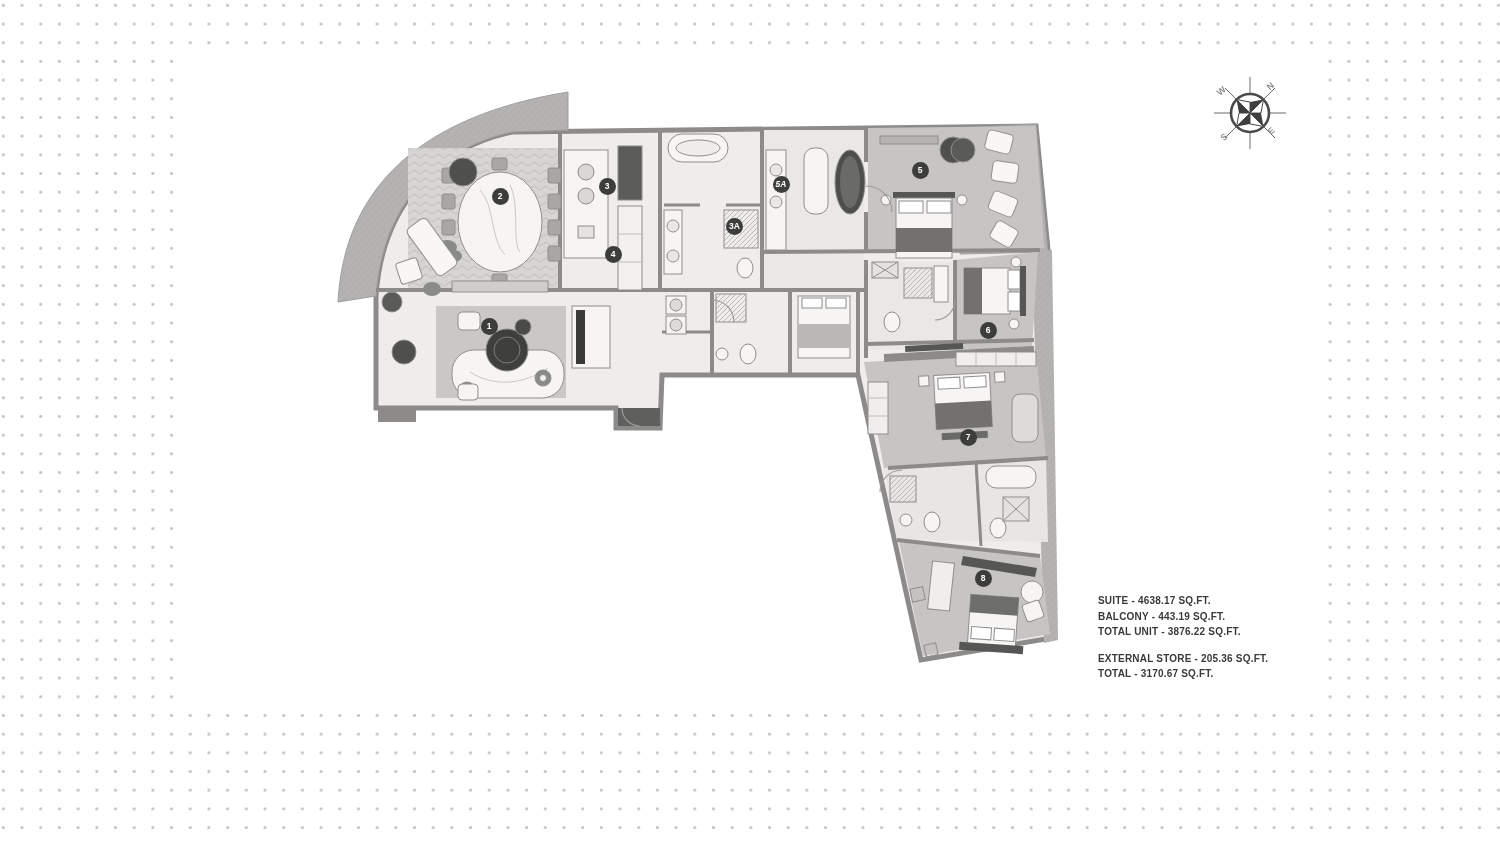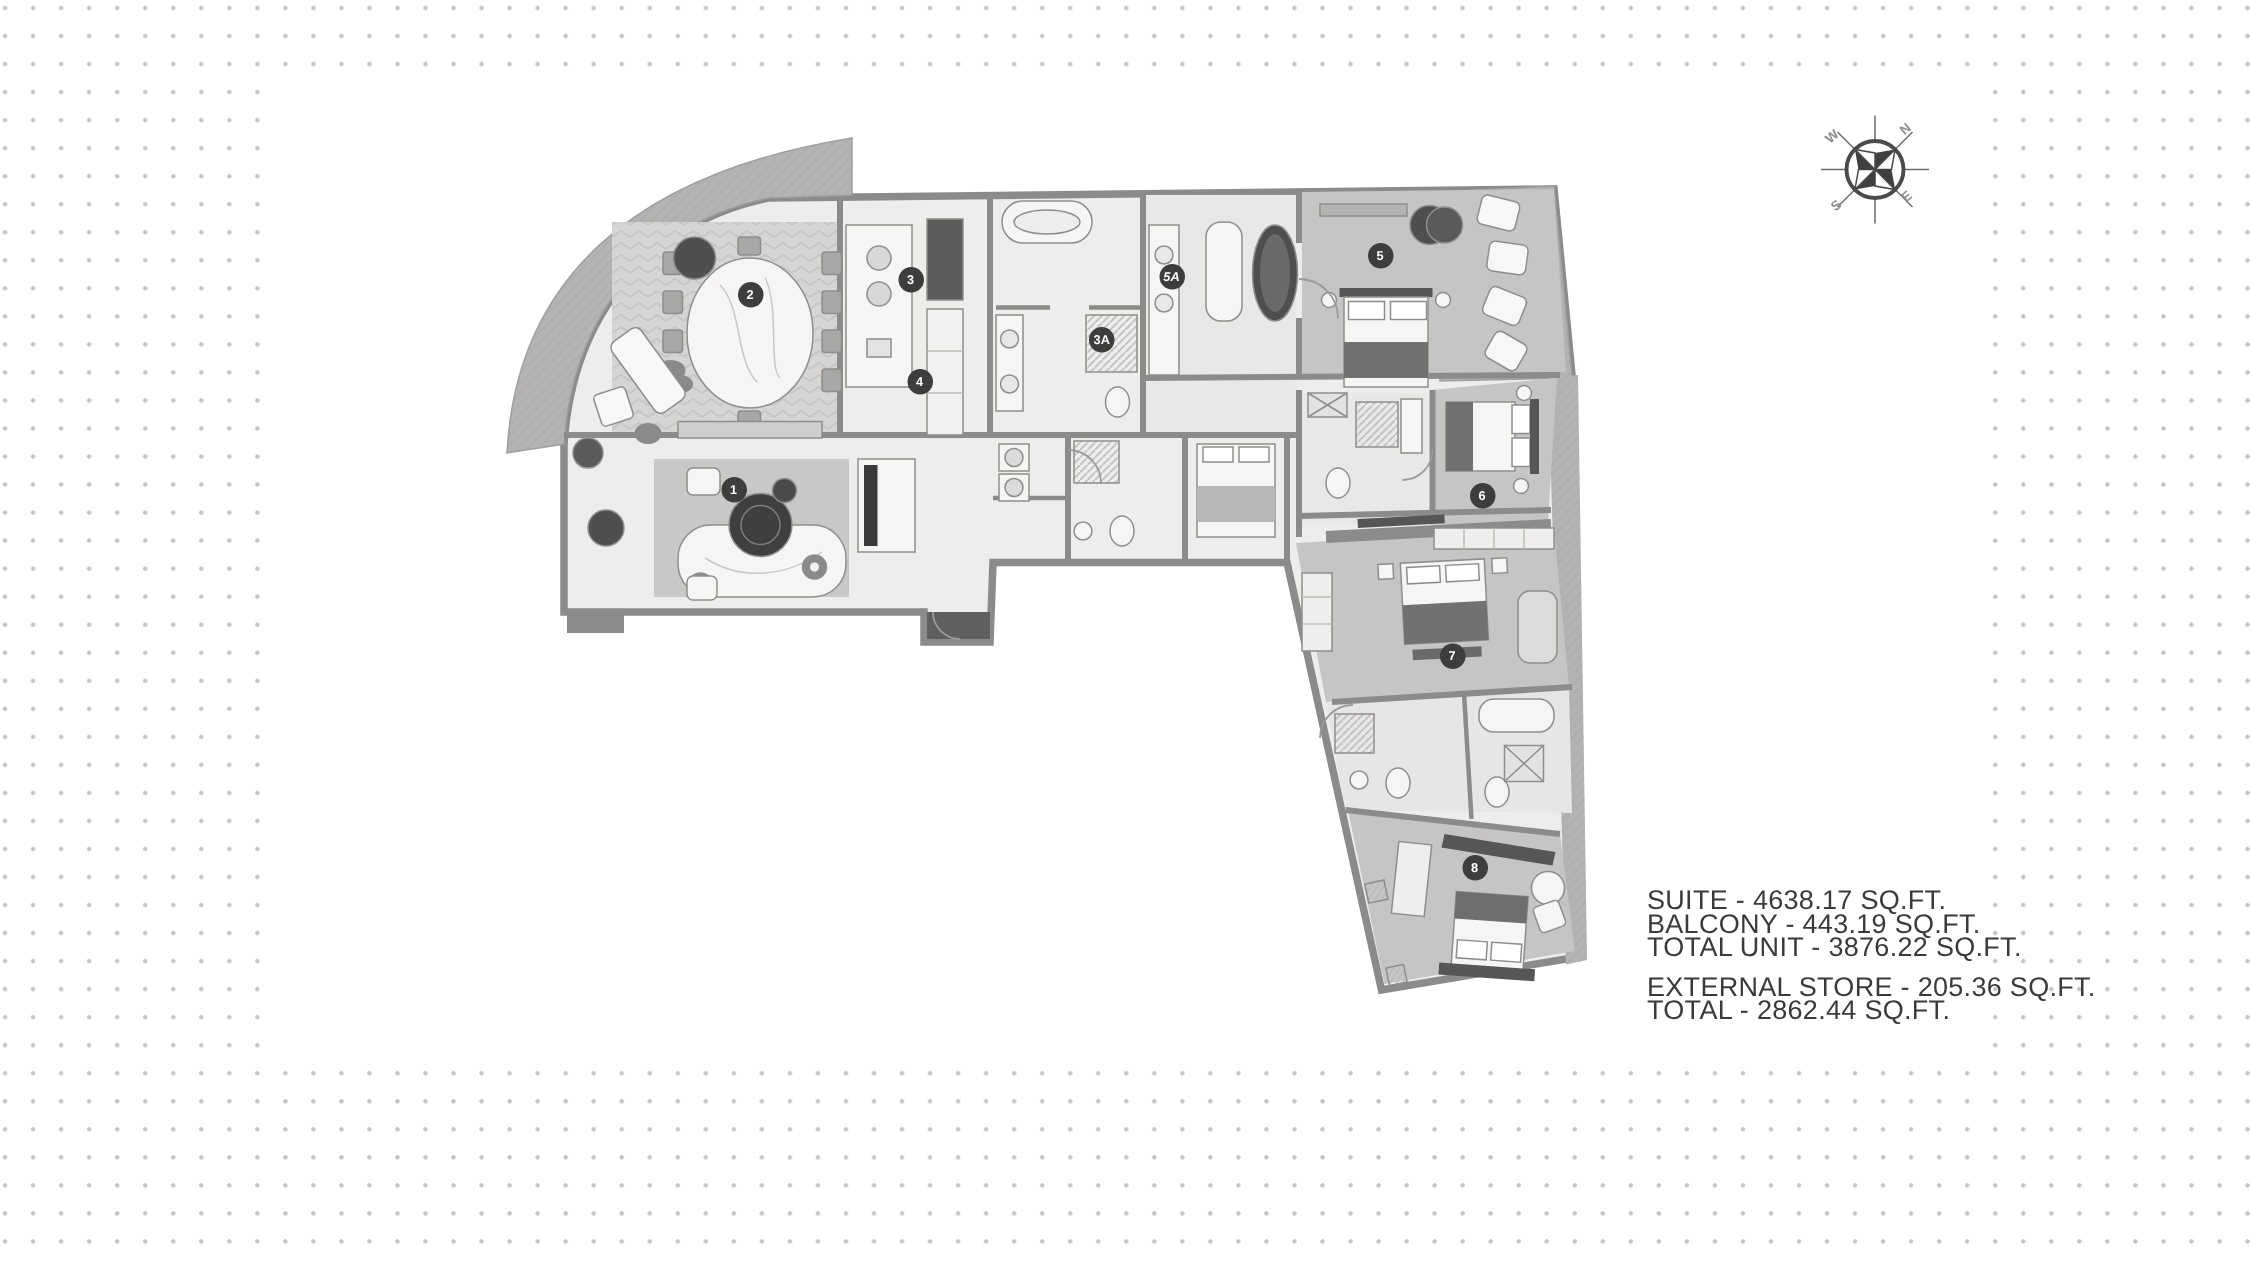--- a/index.html
+++ b/index.html
@@ -18,22 +18,22 @@
           border-radius:50%;background:#3d3d3c;color:#ffffff;font-size:8.5px;font-weight:bold;
           display:flex;align-items:center;justify-content:center;letter-spacing:0;}
   
   .compass{position:absolute;left:1205px;top:68px;width:90px;height:90px;}
   .compass-letter{position:absolute;font-size:9px;color:#8e8e8e;font-weight:bold;}
   .cl-n{left:62px;top:13px;transform:rotate(-40deg);}
   .cl-e{left:63px;top:58px;transform:rotate(-40deg);}
   .cl-s{left:16px;top:64px;transform:rotate(-40deg);}
   .cl-w{left:12px;top:18px;transform:rotate(-40deg);}
   
-  .area-summary{position:absolute;left:1098px;top:593px;color:#3a3a3a;font-size:18px;
-                line-height:15.6px;letter-spacing:0.2px;}
+  .area-summary{position:absolute;left:1098px;top:593px;color:#3a3a3a;font-size:10px;
+                line-height:15.6px;letter-spacing:0.2px;font-weight:bold;}
   .area-gap{height:11px;}
 </style>
 </head>
 <body>
 
 <div class="stage">
   <div class="dots"></div>
   <div class="canvas"></div>
 
   <svg class="plan" viewBox="0 0 1500 842">
@@ -327,15 +327,15 @@
     <span class="compass-letter cl-s">S</span>
     <span class="compass-letter cl-w">W</span>
   </div>
 
   <div class="area-summary">
     <div>SUITE -  4638.17 SQ.FT.</div>
     <div>BALCONY -  443.19 SQ.FT.</div>
     <div>TOTAL UNIT -  3876.22 SQ.FT.</div>
     <div class="area-gap"></div>
     <div>EXTERNAL STORE -  205.36 SQ.FT.</div>
-    <div>TOTAL -  2862.44 SQ.FT.</div>
+    <div>TOTAL -  3170.67 SQ.FT.</div>
   </div>
 </div>
 
 </body></html>

